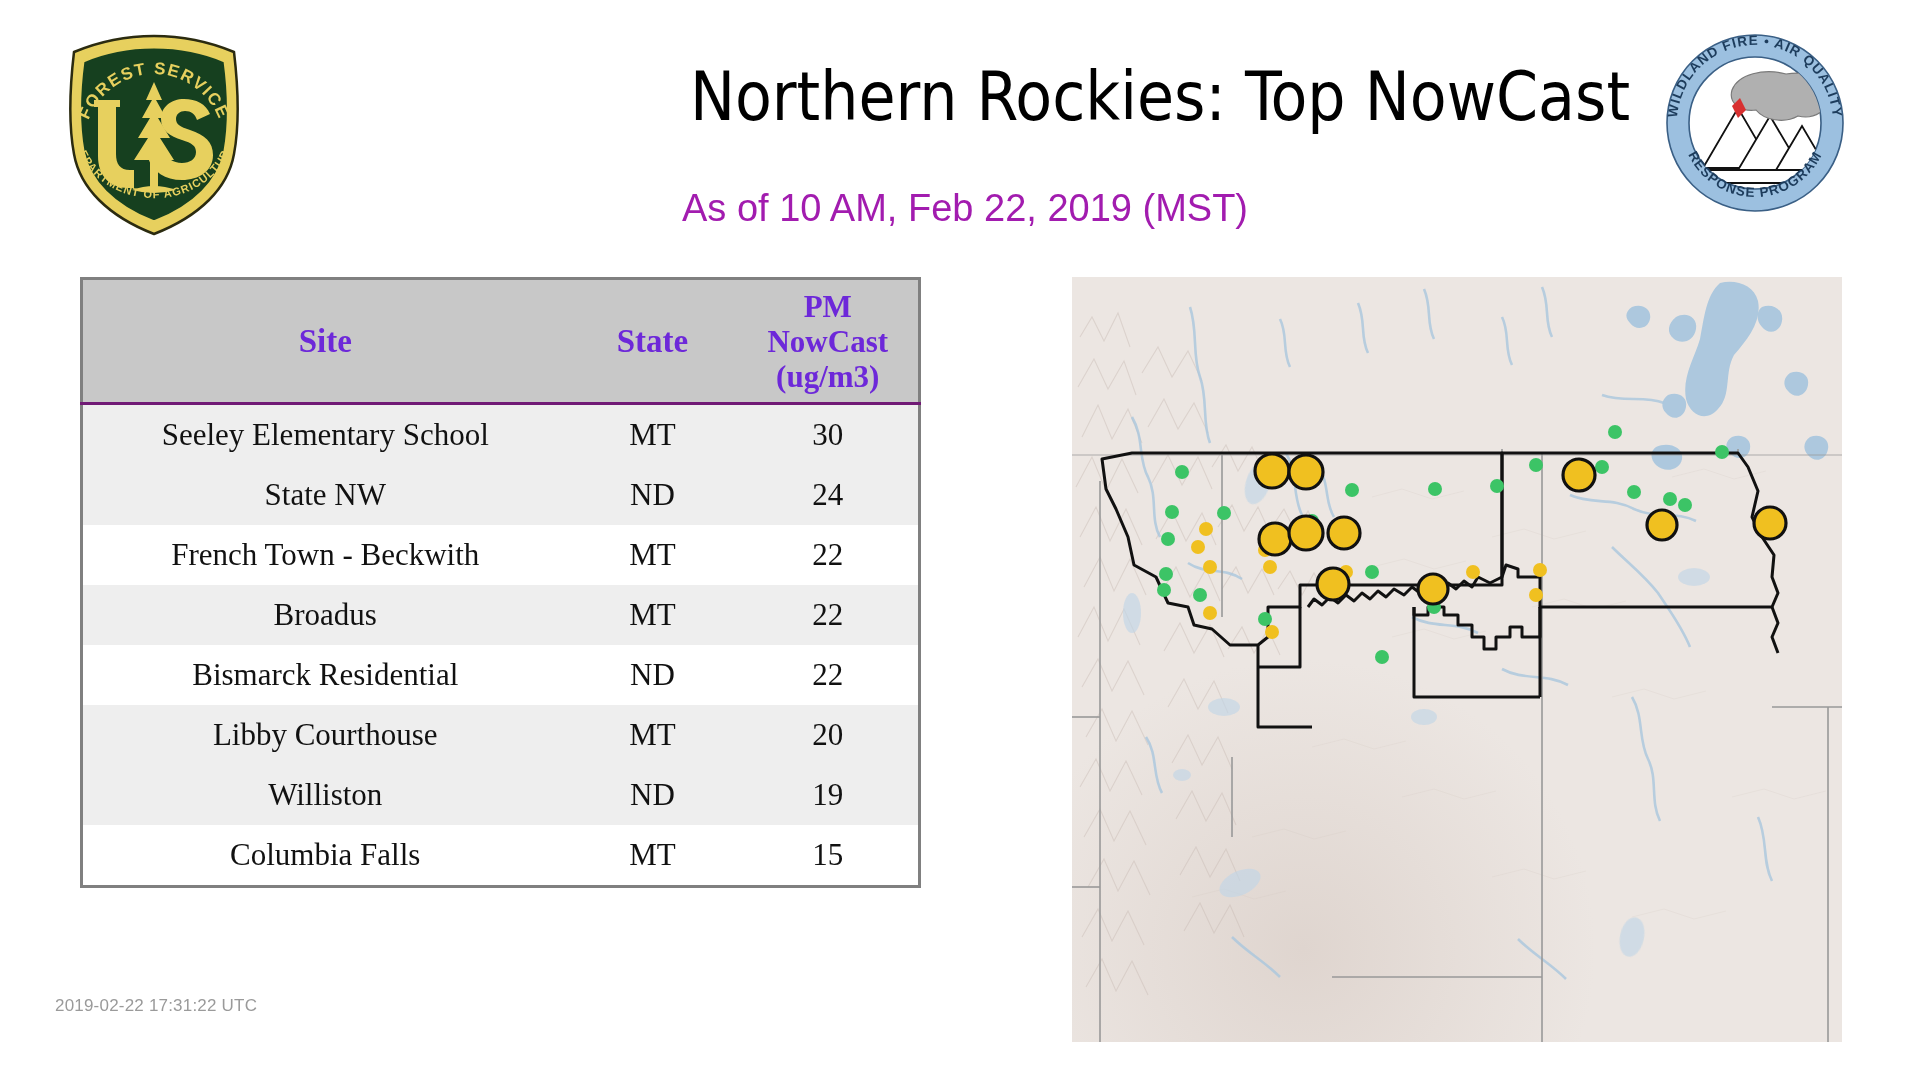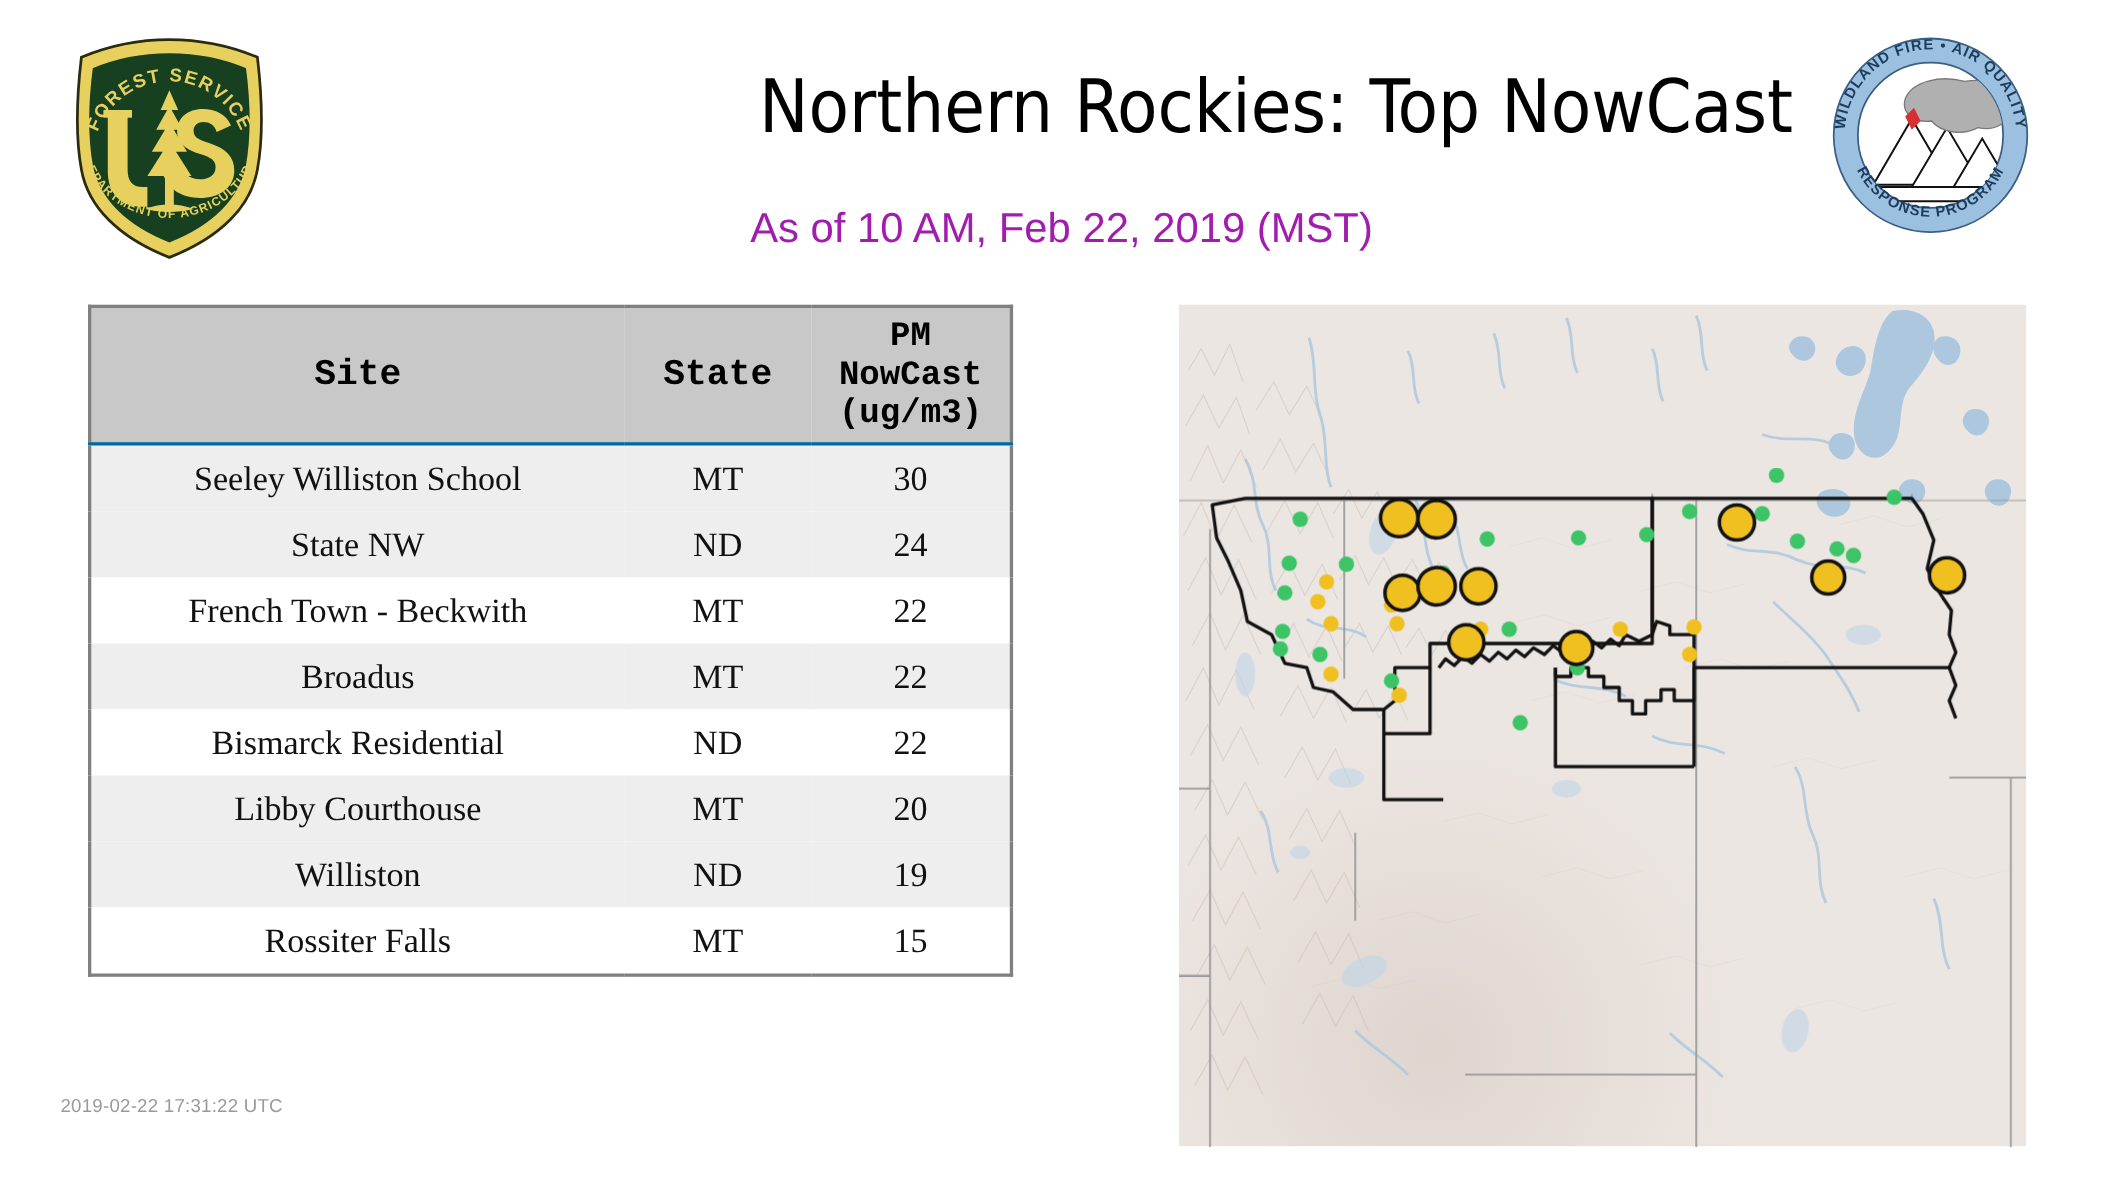--- a/index.html
+++ b/index.html
@@ -75,26 +75,26 @@
     table-layout: fixed;
     border: 3px solid #808080;
     background: #ffffff;
   }
   table.nowcast col.c-site  { width: 486px; }
   table.nowcast col.c-state { width: 170px; }
   table.nowcast col.c-pm    { width: 182px; }
 
   table.nowcast thead th {
     background: #c8c8c8;
-    border-bottom: 3px solid #0369a1;
-    font-family: Liberation Mono, monospace;
+    border-bottom: 3px solid #701a75;
+    font-family: Liberation Serif, serif;
     font-weight: bold;
     font-size: 33px;
     line-height: 38px;
-    color: #000000;
+    color: #6d28d9;
     text-align: center;
     vertical-align: middle;
     height: 122px;
     padding: 0 4px;
   }
   table.nowcast thead th.pm-head {
     font-size: 31px;
     line-height: 35px;
   }
   table.nowcast tbody td {
@@ -239,21 +239,21 @@
         <th>State</th>
         <th class="pm-head">
           <div>PM</div>
           <div>NowCast</div>
           <div>(ug/m3)</div>
         </th>
       </tr>
     </thead>
     <tbody id="table-body">
         <tr class="odd">
-          <td>Seeley Williston School</td>
+          <td>Seeley Elementary School</td>
           <td>MT</td>
           <td>30</td>
         </tr>
         <tr class="odd">
           <td>State NW</td>
           <td>ND</td>
           <td>24</td>
         </tr>
         <tr class="even">
           <td>French Town - Beckwith</td>
@@ -274,21 +274,21 @@
           <td>Libby Courthouse</td>
           <td>MT</td>
           <td>20</td>
         </tr>
         <tr class="odd">
           <td>Williston</td>
           <td>ND</td>
           <td>19</td>
         </tr>
         <tr class="even">
-          <td>Rossiter Falls</td>
+          <td>Columbia Falls</td>
           <td>MT</td>
           <td>15</td>
         </tr>
       </tbody>
   </table>
 </div>
 
 <div id="timestamp">2019-02-22 17:31:22 UTC</div>
 
 <div id="map-panel">

